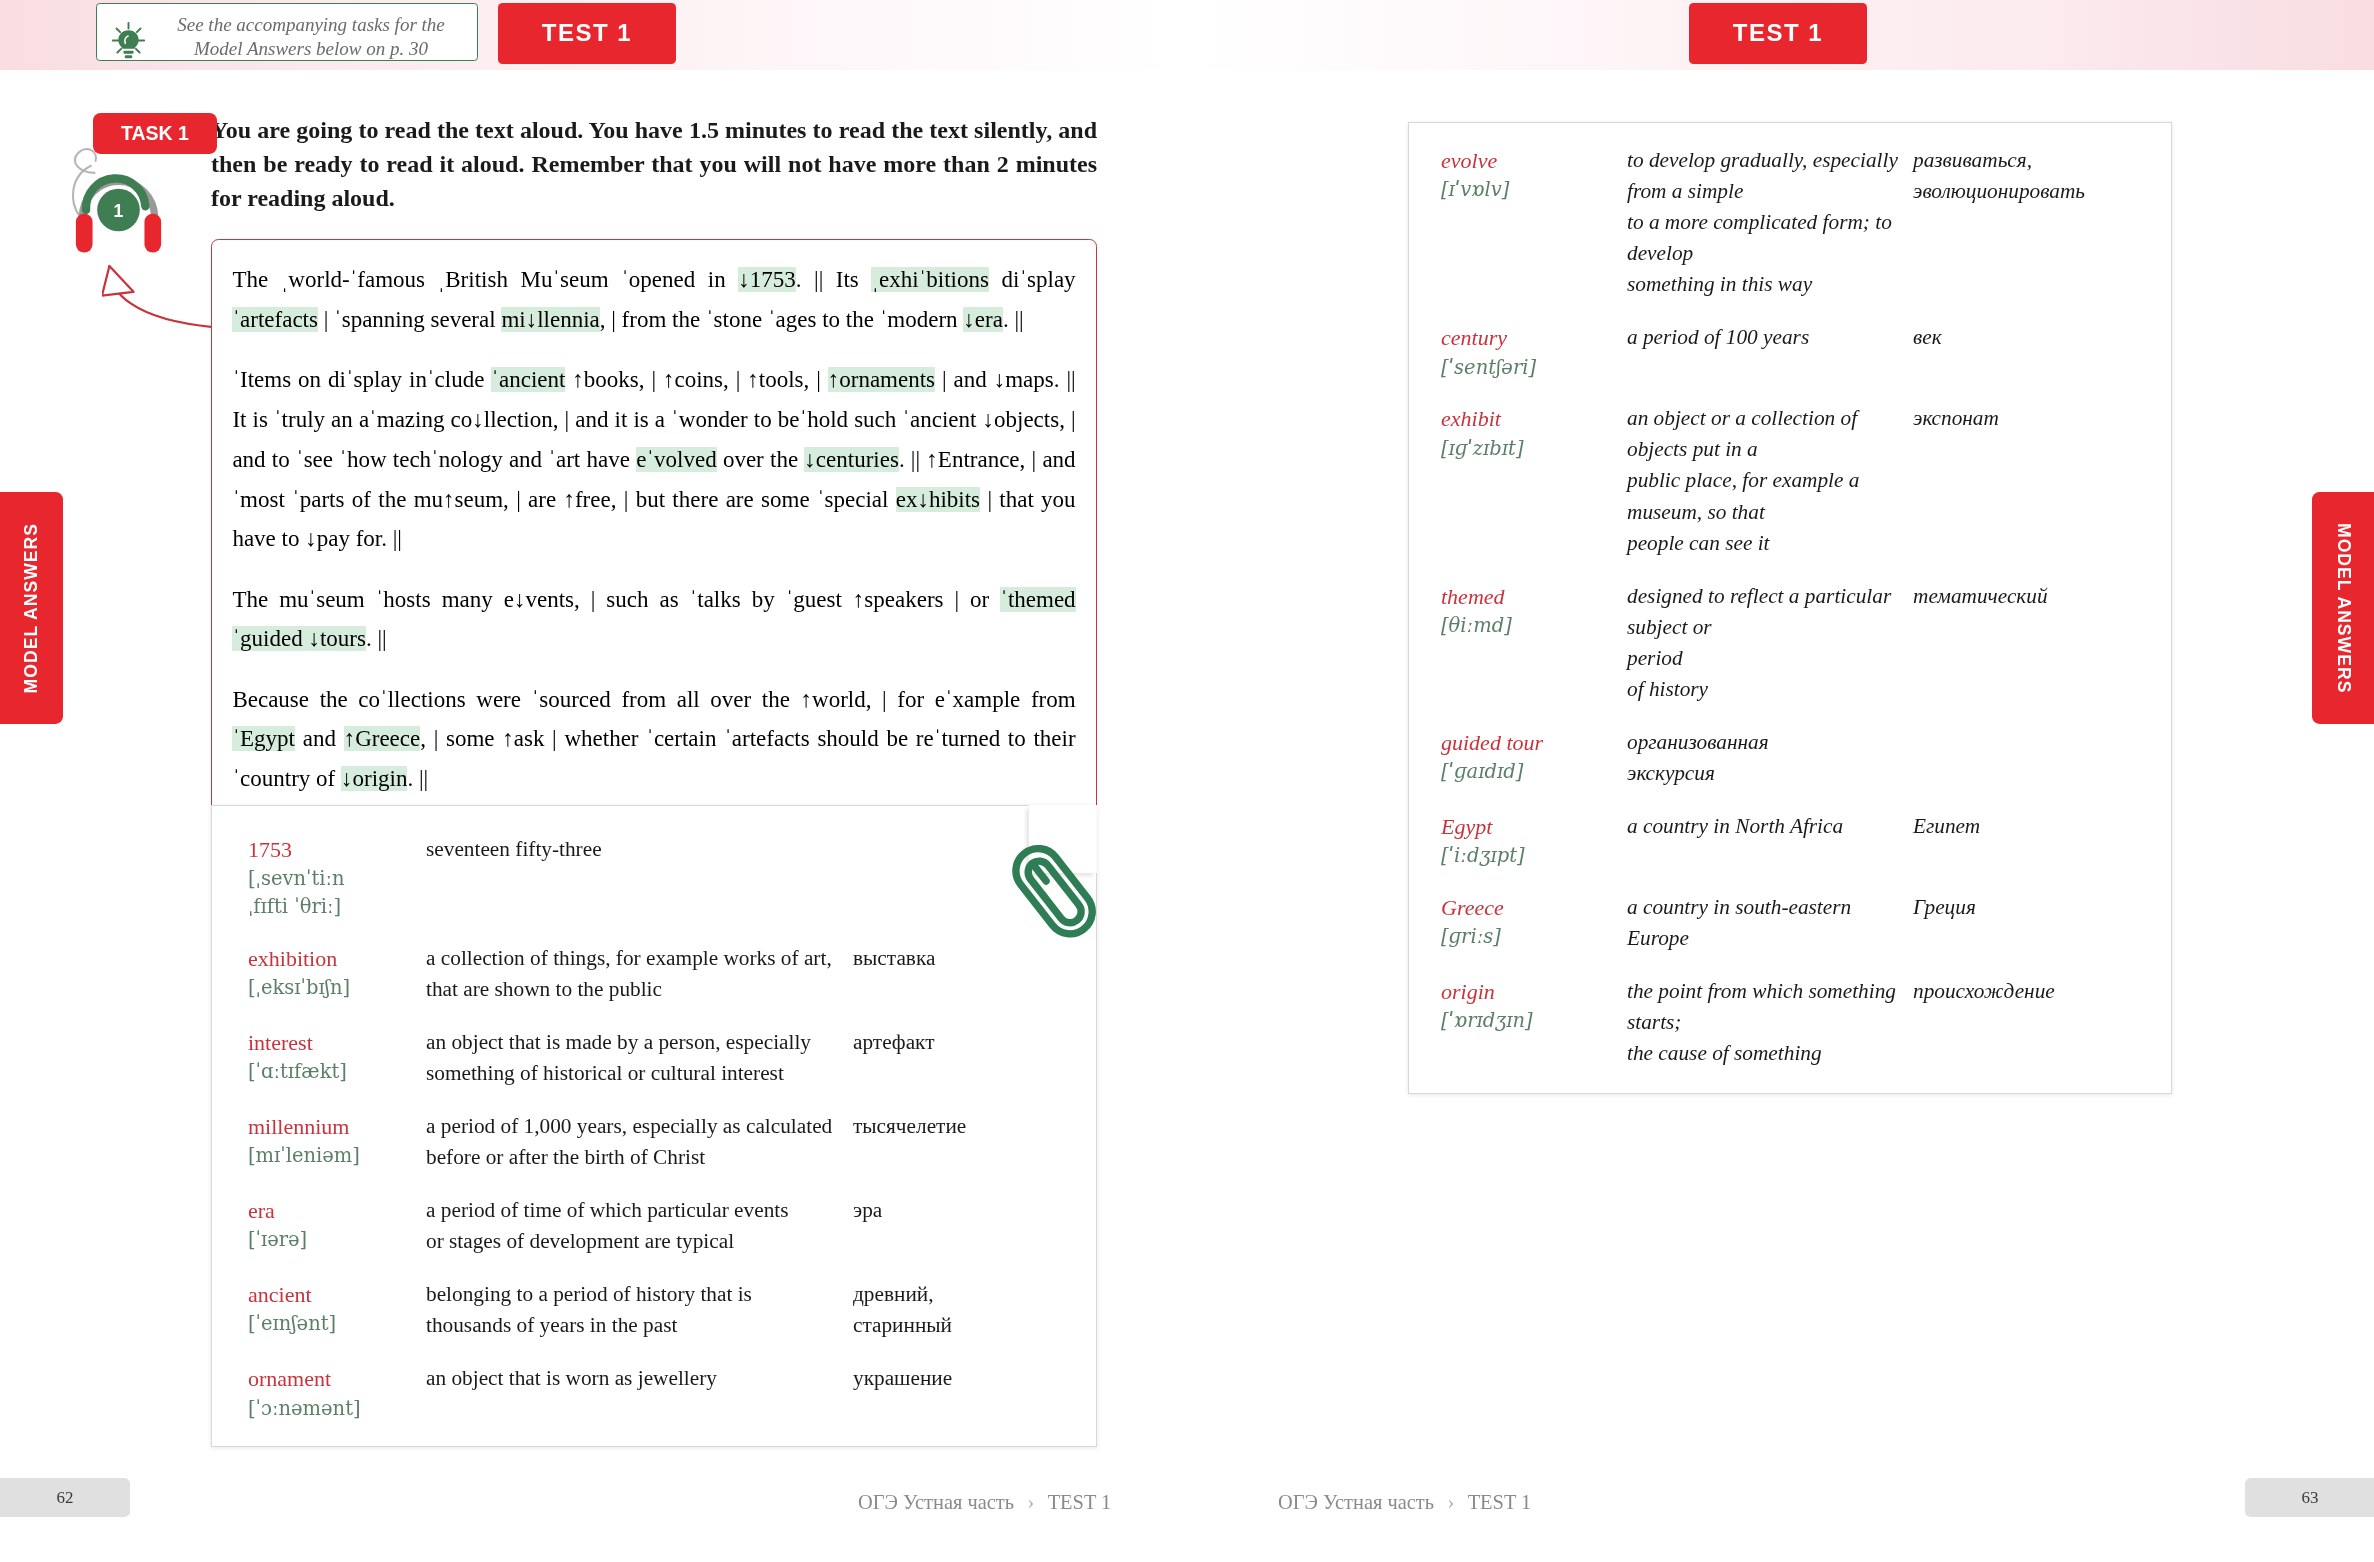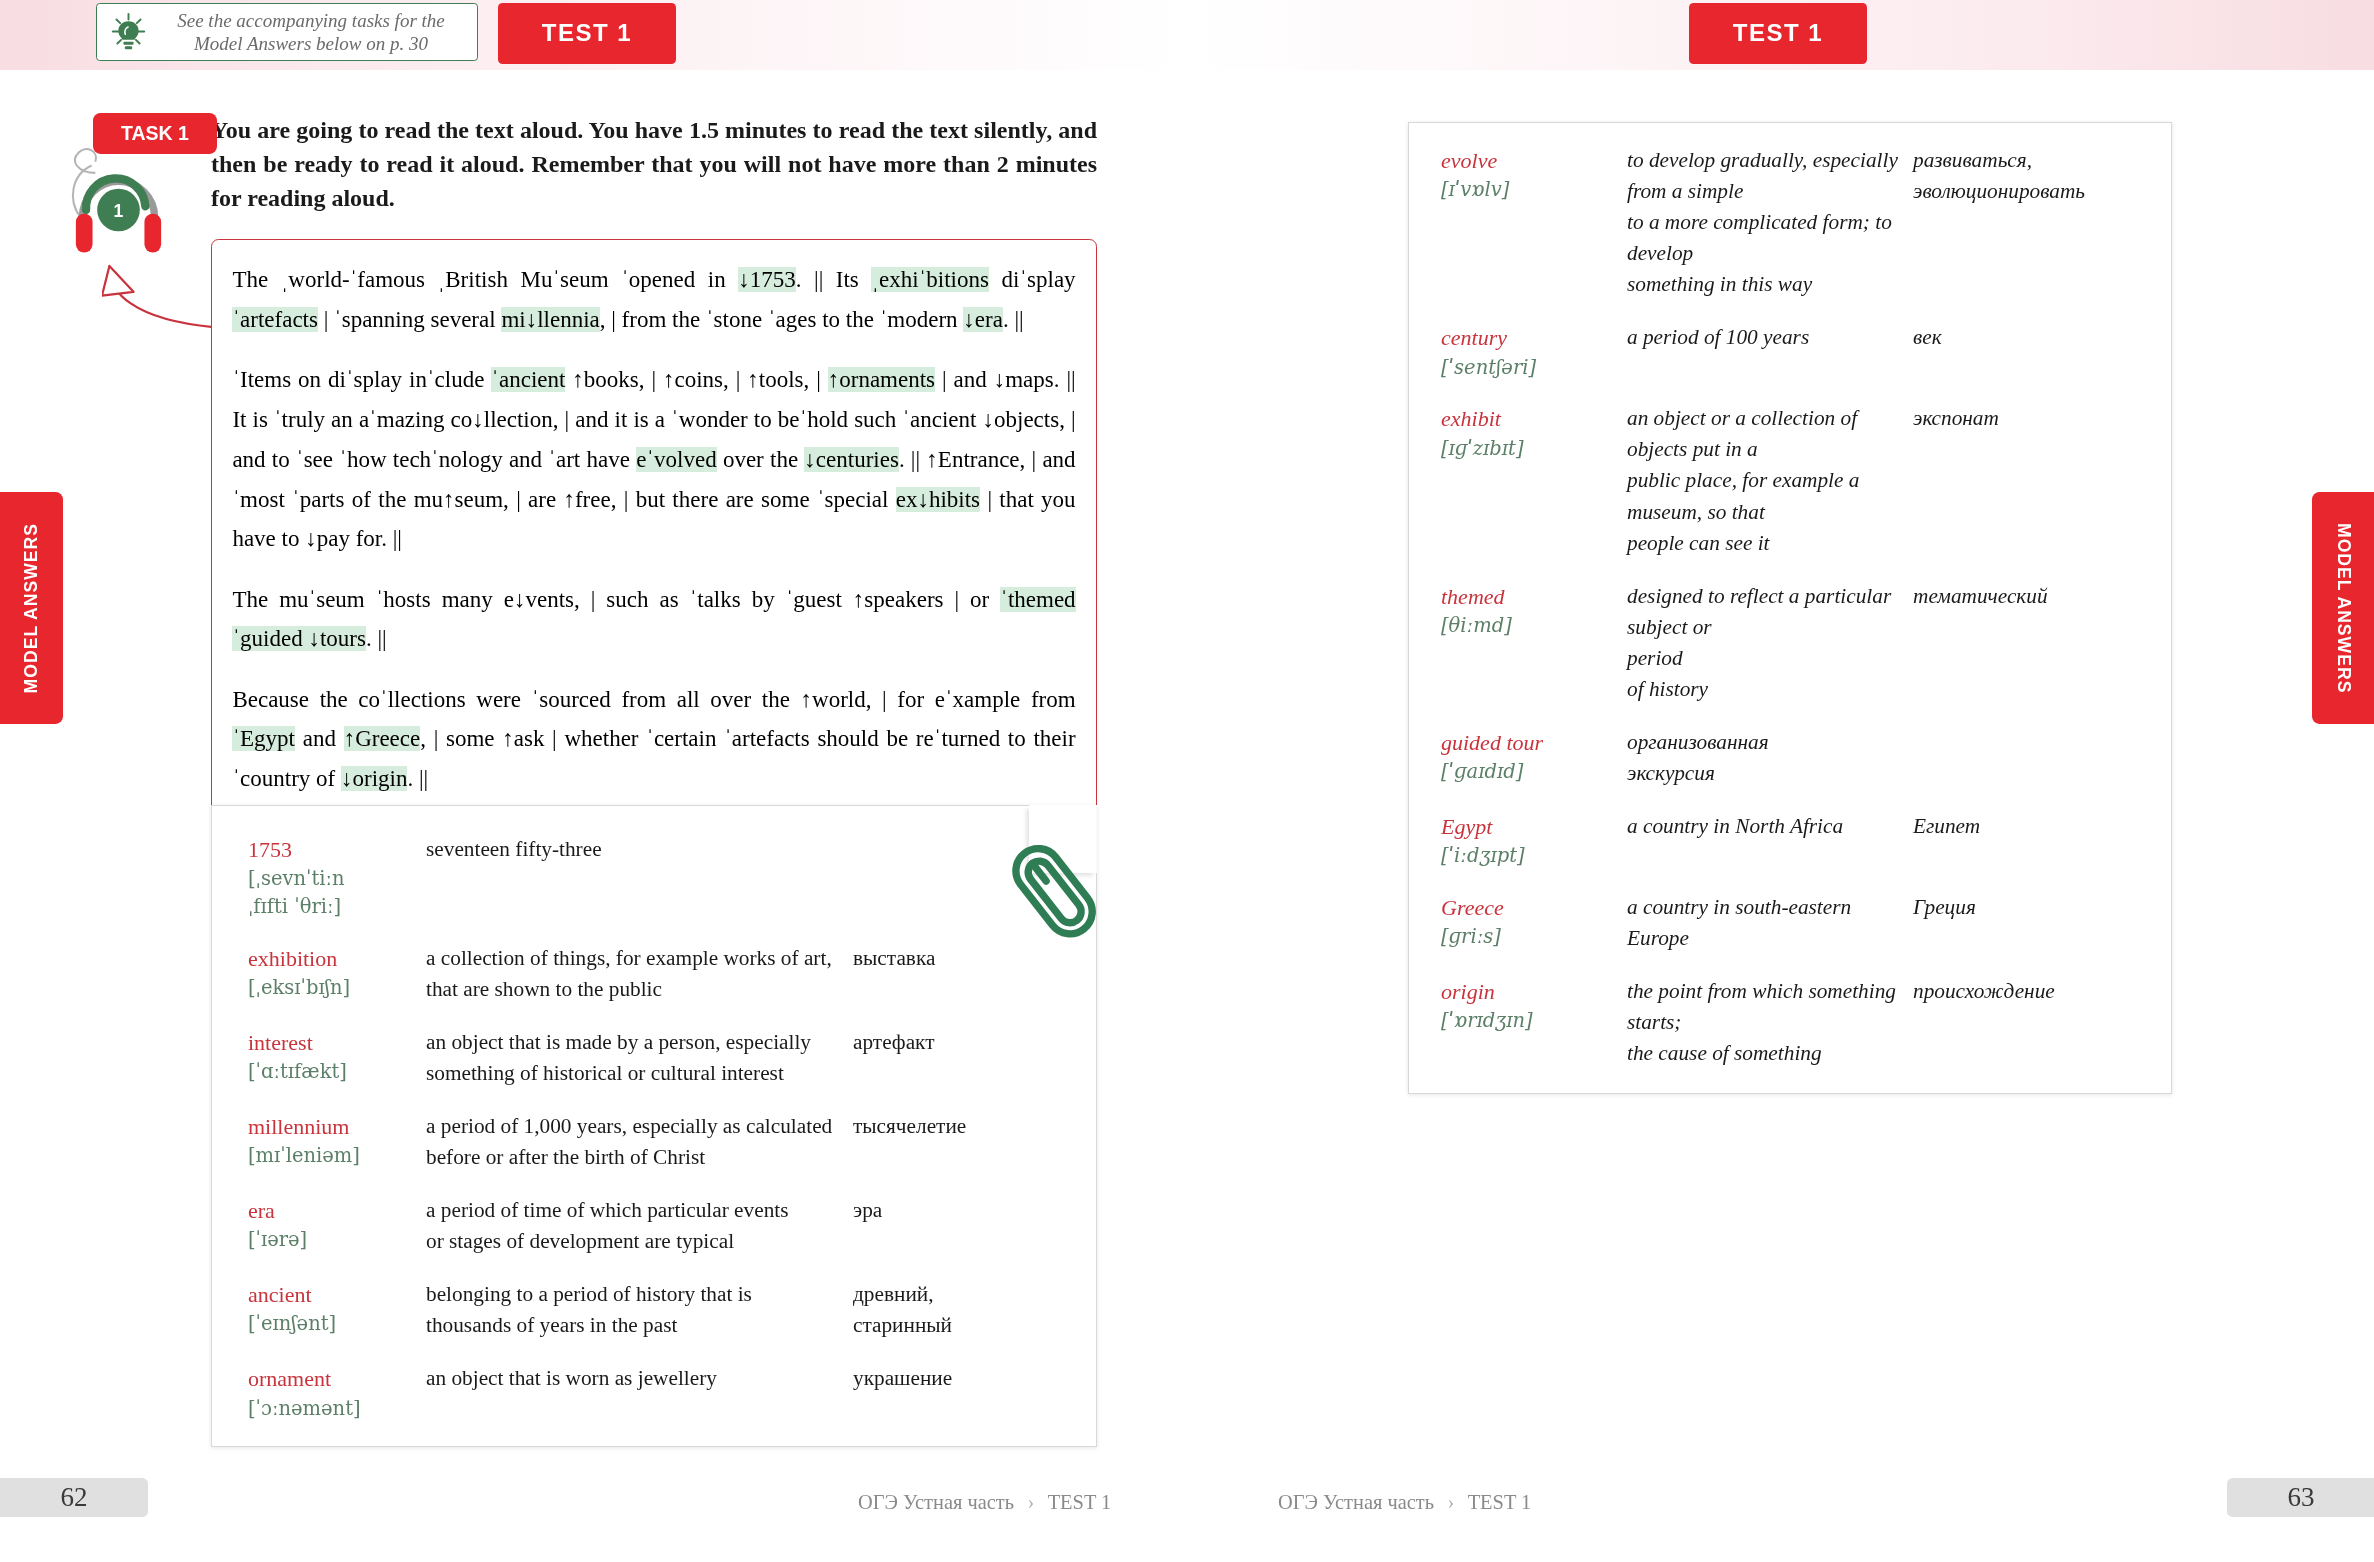--- a/index.html
+++ b/index.html
@@ -32,21 +32,21 @@
 
   
   .tip-box {
     position: absolute;
     left: 96px; top: 2.8px;
     width: 382px; height: 58px;
     background: #ffffff;
     border: 1.9px solid #3f7d52;
     border-radius: 3.7px;
     display: flex;
-    align-items: center;
+    align-items: flex-end;
     padding: 0 13px;
     gap: 11px;
   }
   .bulb-icon { flex: 0 0 auto; width: 37px; height: 39px; }
   .tip-text {
     font-family: "Liberation Serif", serif;
     font-style: italic;
     font-size: 19px;
     line-height: 1.22;
     color: #6b6b6b;
@@ -225,25 +225,25 @@
   }
 
   .gloss-panel .g-word-col { flex: 0 0 186px; }
   .gloss-panel .g-def-col  { flex: 1 1 auto; }
   .gloss-panel .g-rus-col  { flex: 0 0 230px; }
 
   
   .pagenum {
     position: absolute;
     bottom: 45px;
-    width: 148px; height: 39px;
+    width: 130px; height: 39px;
     background: #e0e0e0;
     display: flex; align-items: center; justify-content: center;
     font-family: "Liberation Serif", serif;
-    font-size: 27px;
+    font-size: 17px;
     color: #3a3a3a;
   }
   .pagenum.left  { left: 0;  border-radius: 0 5.6px 5.6px 0; }
   .pagenum.right { right: 0; border-radius: 5.6px 0 0 5.6px; }
 
   .breadcrumb {
     position: absolute;
     bottom: 48px;
     font-family: "Liberation Serif", serif;
     font-size: 20.4px;

